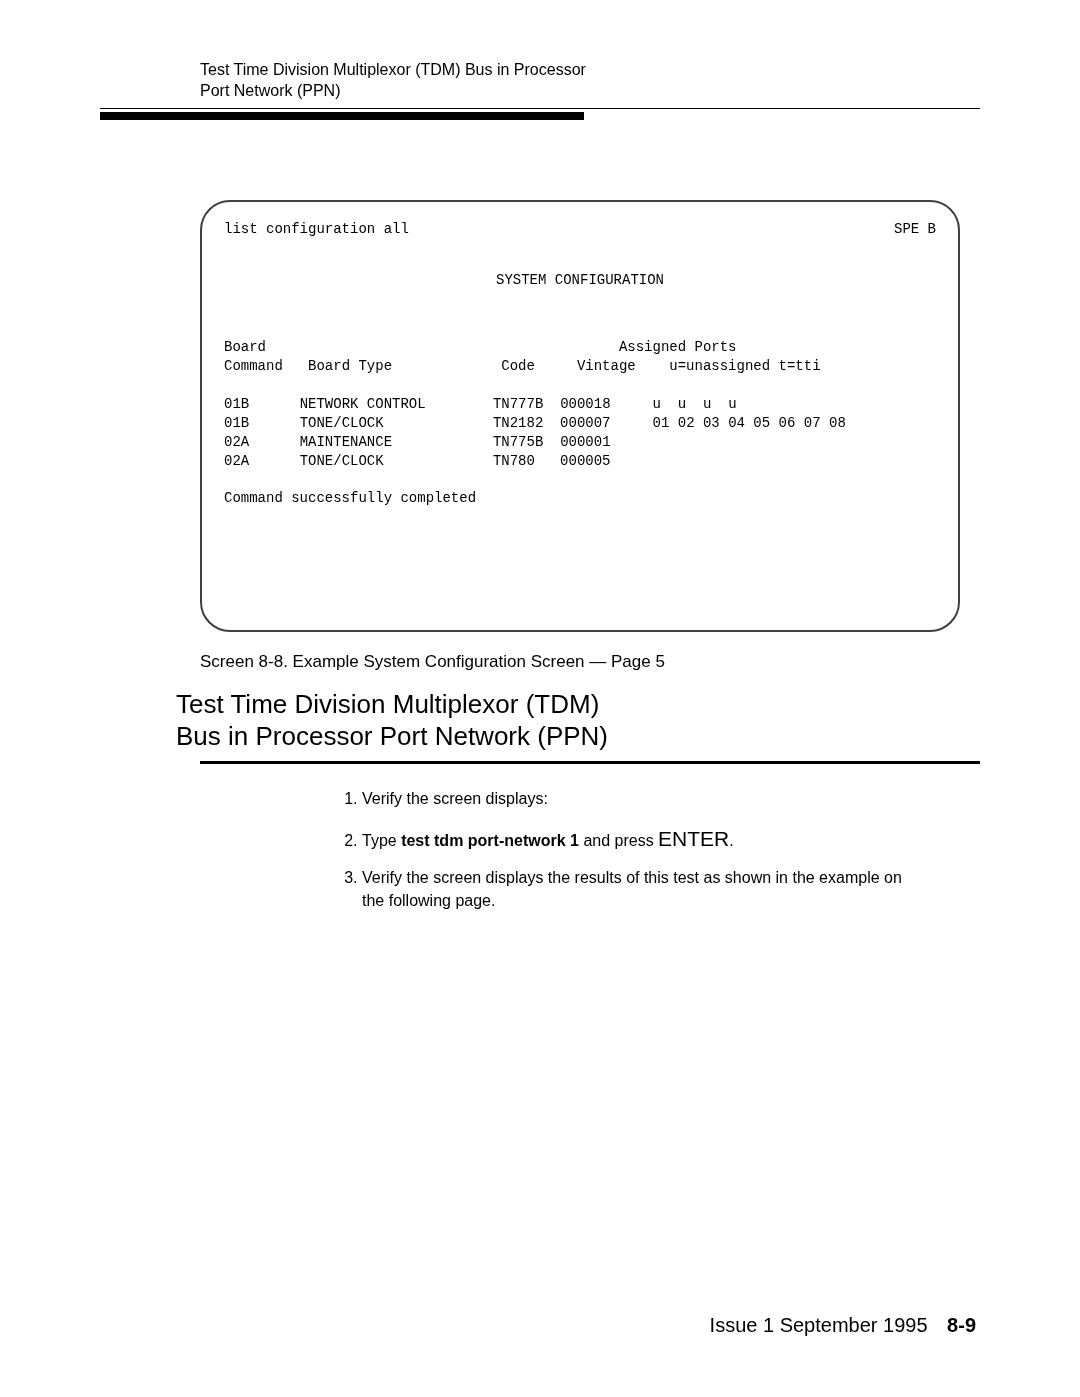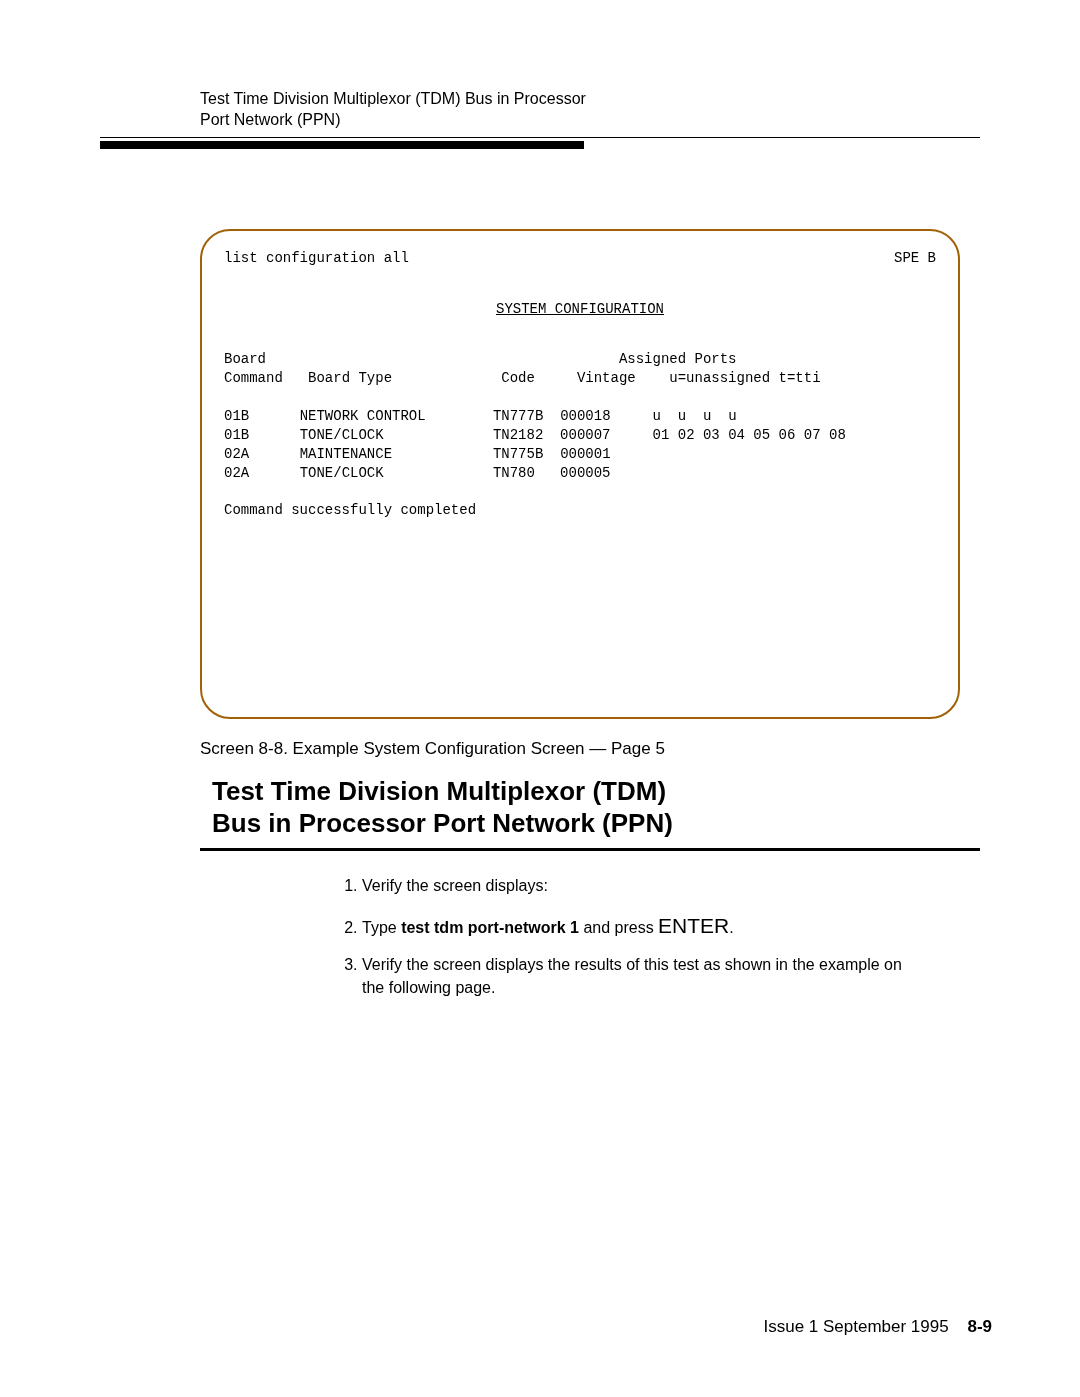--- a/index.html
+++ b/index.html
@@ -4,21 +4,21 @@
 <style>
   body {
     margin: 0;
     padding: 0;
     background: #fff;
     font-family: "Helvetica Neue", Helvetica, Arial, sans-serif;
     color: #000;
     width: 1080px;
   }
   .page {
-    padding: 89px 100px 60px 100px;
+    padding: 60px 100px 60px 100px;
     box-sizing: border-box;
     min-height: 1397px;
     position: relative;
   }
   .running-header {
     font-size: 16px;
     line-height: 1.3;
     margin-left: 100px;
     margin-bottom: 6px;
   }
@@ -33,45 +33,44 @@
     border-top: 1px solid #000;
   }
   .hr-thick {
     position: absolute;
     left: 0;
     width: 55%;
     top: 4px;
     border-top: 8px solid #000;
   }
   .terminal {
-    border: 2px solid #a16207;
+    border: 2px solid #404040;
     border-radius: 30px;
     padding: 18px 22px 18px 22px;
     font-family: "Courier New", Courier, monospace;
     font-size: 14px;
     line-height: 1.35;
     white-space: pre;
     margin: 0 20px 20px 100px;
-    height: 490px;
+    height: 432px;
     box-sizing: border-box;
     overflow: hidden;
   }
   .term-line1 { display: flex; justify-content: space-between; }
-  .term-title { text-align: center; margin: 14px 0 12px 0; text-decoration: underline; }
+  .term-title { text-align: center; margin: 14px 0 29px 0; }
   .caption {
     margin-left: 100px;
     font-size: 17px;
     margin-bottom: 16px;
   }
   .section-title {
-    margin-left: 112px;
+    margin-left: 76px;
     font-size: 26px;
     line-height: 1.25;
     margin-bottom: 8px;
-    font-weight: bold;
   }
   .section-rule {
     margin-left: 100px;
     border-top: 3px solid #000;
     margin-bottom: 24px;
   }
   ol.steps {
     margin: 0 60px 0 210px;
     padding-left: 24px;
     font-size: 16px;
@@ -80,22 +79,22 @@
   ol.steps li { margin-bottom: 14px; margin-left: 28px; }
   .mono {
     font-family: "Courier New", Courier, monospace;
     display: block;
     margin-top: 6px;
   }
   .smallcaps { font-variant: small-caps; font-size: 21px; }
   .footer {
     position: absolute;
     bottom: 60px;
-    right: 88px;
-    font-size: 17px;
+    right: 104px;
+    font-size: 20px;
   }
   .footer .pg { font-weight: bold; margin-left: 14px; }
 </style>
 </head>
 <body>
 
 <div class="page">
 
   <div class="running-header">
     <div>Test Time Division Multiplexor (TDM) Bus in Processor</div>

